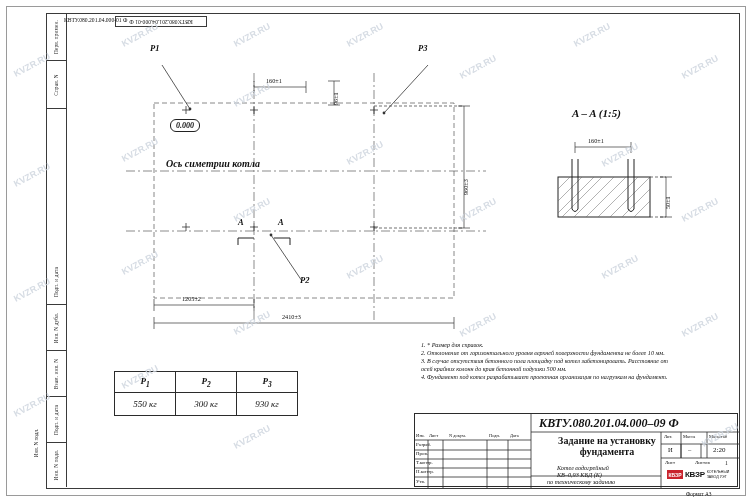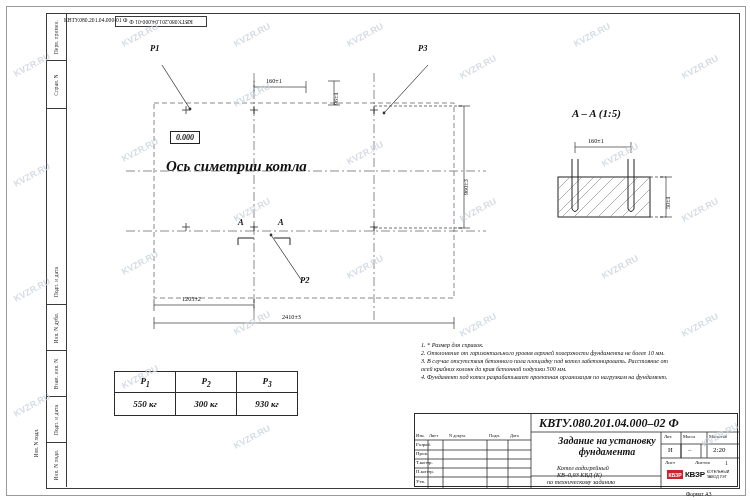--- a/index.html
+++ b/index.html
@@ -27,29 +27,29 @@
   .dimtxt{position:absolute;font-size:6.2px;color:#111;white-space:nowrap;}
   .dimtxtv{position:absolute;font-size:6.2px;color:#111;white-space:nowrap;transform-origin:0 0;transform:rotate(-90deg);}
 
   .box000{position:absolute;border:1px solid #222;padding:1px 5px;font-size:8px;font-weight:700;font-style:italic;background:#fff;}
 
   
   .notes{position:absolute;font-size:6.1px;font-style:italic;color:#111;line-height:1.32;width:255px;}
 
   
   .ptable{position:absolute;border-collapse:collapse;}
-  .ptable td{border:1px solid #2b2b2b;width:58px;height:20px;text-align:center;font-size:9px;font-style:italic;font-weight:bold;}
+  .ptable td{border:1px solid #2b2b2b;width:58px;height:20px;text-align:center;font-size:9px;font-style:italic;}
   .ptable td.h{height:18px;font-weight:700;}
 
   
   .tb{position:absolute;border:1.3px solid #2b2b2b;box-sizing:border-box;}
   .t{position:absolute;font-size:4.9px;color:#111;white-space:nowrap;}
   .tc{position:absolute;font-size:5.6px;color:#111;white-space:nowrap;text-align:center;}
   .bigcode{position:absolute;font-size:12px;font-weight:700;font-style:italic;white-space:nowrap;}
-  .title2{position:absolute;font-size:10px;font-weight:700;font-style:italic;white-space:nowrap;}
+  .title2{position:absolute;font-size:10px;font-weight:700;white-space:nowrap;}
   .sub{position:absolute;font-size:6.2px;font-style:italic;white-space:nowrap;}
   .logo{position:absolute;display:flex;align-items:center;gap:2px;}
   .logo .mk{width:16px;height:9px;background:#c9232d;color:#fff;font-size:5px;font-weight:700;display:flex;align-items:center;justify-content:center;font-family:"Liberation Sans",sans-serif;}
   .logo .nm{font-size:8px;font-weight:700;font-family:"Liberation Sans",sans-serif;letter-spacing:-.3px;}
   .logo .sm{font-size:3.6px;font-family:"Liberation Sans",sans-serif;line-height:1.15;}
   .fmt{position:absolute;font-size:5.4px;}
   svg{position:absolute;left:0;top:0;overflow:visible;}
 </style>
 </head>
 <body>
@@ -200,22 +200,22 @@
           <line x1="584" y1="164" x2="600" y2="164" stroke-dasharray="3,2"></line>
           <line x1="584" y1="204" x2="600" y2="204" stroke-dasharray="3,2"></line>
         </g>
       </g>
     </svg>
 
     <div class="lblb" style="left:84px;top:30px;">P1</div>
     <div class="lblb" style="left:234px;top:262px;">P2</div>
     <div class="lblb" style="left:352px;top:30px;">P3</div>
 
-    <div class="box000" style="left:104px;top:118px;">0.000</div>
-    <div class="lblb" style="left:100px;top:145px;font-size:15px;font-family:Liberation Serif, serif;">Ось симетрии котла</div>
+    <div class="box000" style="left:104px;top:106px;border-radius:6px;">0.000</div>
+    <div class="lblb" style="left:100px;top:145px;font-size:10px;font-family:Liberation Serif, serif;">Ось симетрии котла</div>
 
     <div class="lblb" style="left:172px;top:204px;">A</div>
     <div class="lblb" style="left:212px;top:204px;">A</div>
 
     <div class="dimtxt" style="left:200px;top:64px;">160±1</div>
     <div class="dimtxtv" style="left:266px;top:92px;">96±1</div>
     <div class="dimtxtv" style="left:396px;top:182px;">960±3</div>
     <div class="dimtxt" style="left:116px;top:282px;">1205±2</div>
     <div class="dimtxt" style="left:216px;top:300px;">2410±3</div>
 
@@ -279,21 +279,21 @@
       <div class="t" style="left:34px;top:19px;font-size:4.4px;">N докум.</div>
       <div class="t" style="left:74px;top:19px;font-size:4.4px;">Подп.</div>
       <div class="t" style="left:95px;top:19px;font-size:4.4px;">Дата</div>
 
       <div class="t" style="left:1px;top:28px;">Разраб.</div>
       <div class="t" style="left:1px;top:37px;">Пров.</div>
       <div class="t" style="left:1px;top:46px;">Т.контр.</div>
       <div class="t" style="left:1px;top:55px;">Н.контр.</div>
       <div class="t" style="left:1px;top:65px;">Утв.</div>
 
-      <div class="bigcode" style="left:124px;top:2px;">КВТУ.080.201.04.000–02 Ф</div>
+      <div class="bigcode" style="left:124px;top:2px;">КВТУ.080.201.04.000–09 Ф</div>
       <div class="title2" style="left:142px;top:21px;text-align:center;width:100px;white-space:normal;line-height:1.1;">Задание на установку фундамента</div>
       <div class="sub" style="left:142px;top:50px;">Котел водогрейный</div>
       <div class="sub" style="left:142px;top:57px;">КВ–0,93 КБД (К)</div>
       <div class="sub" style="left:132px;top:64px;">по техническому заданию</div>
 
       <div class="tc" style="left:249px;top:20px;font-size:4.6px;">Лит.</div>
       <div class="tc" style="left:268px;top:20px;font-size:4.6px;">Масса</div>
       <div class="tc" style="left:294px;top:20px;font-size:4.6px;">Масштаб</div>
       <div class="tc" style="left:253px;top:32px;font-size:6.5px;">И</div>
       <div class="tc" style="left:273px;top:32px;font-size:6.5px;">–</div>

